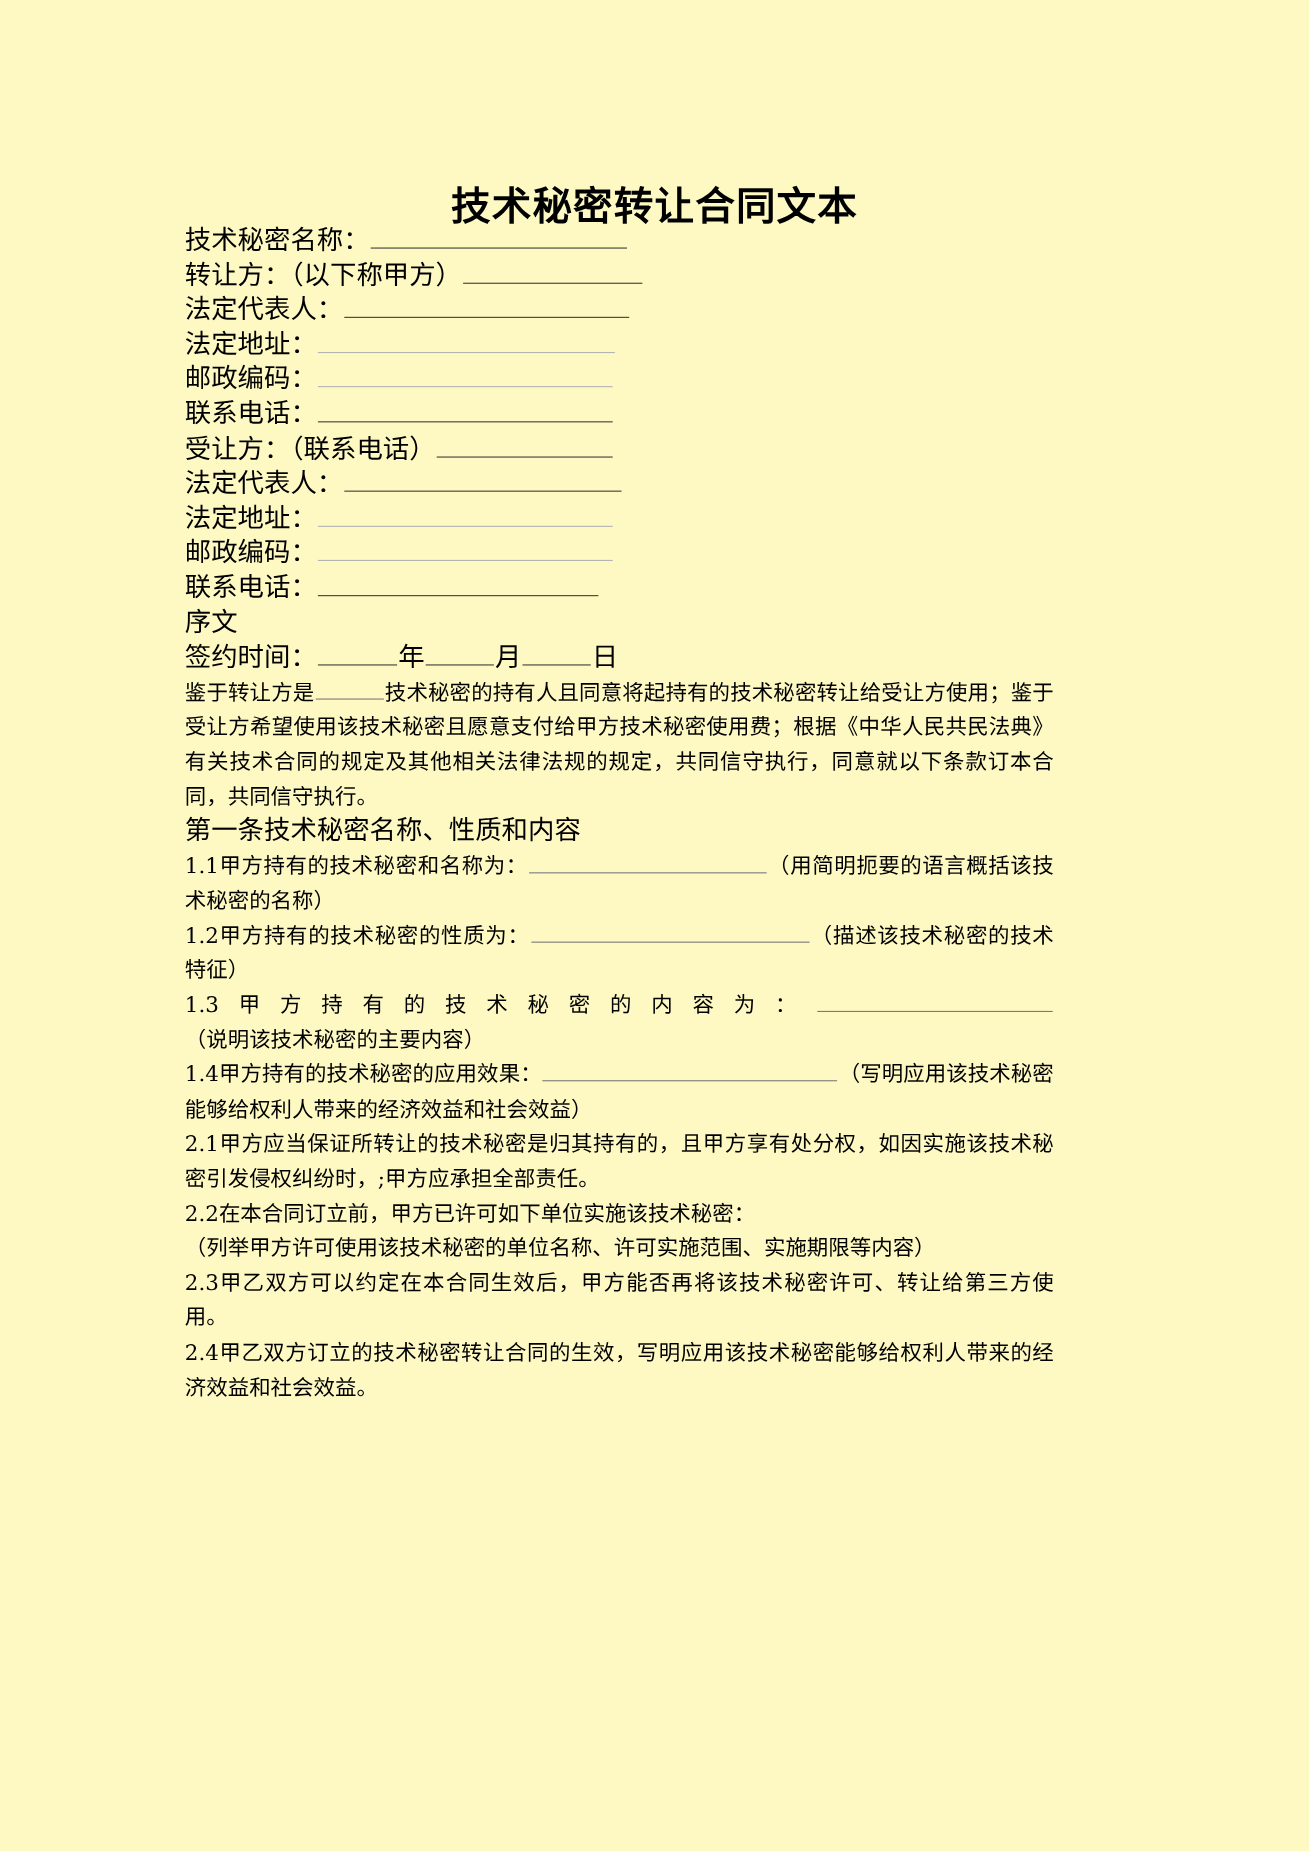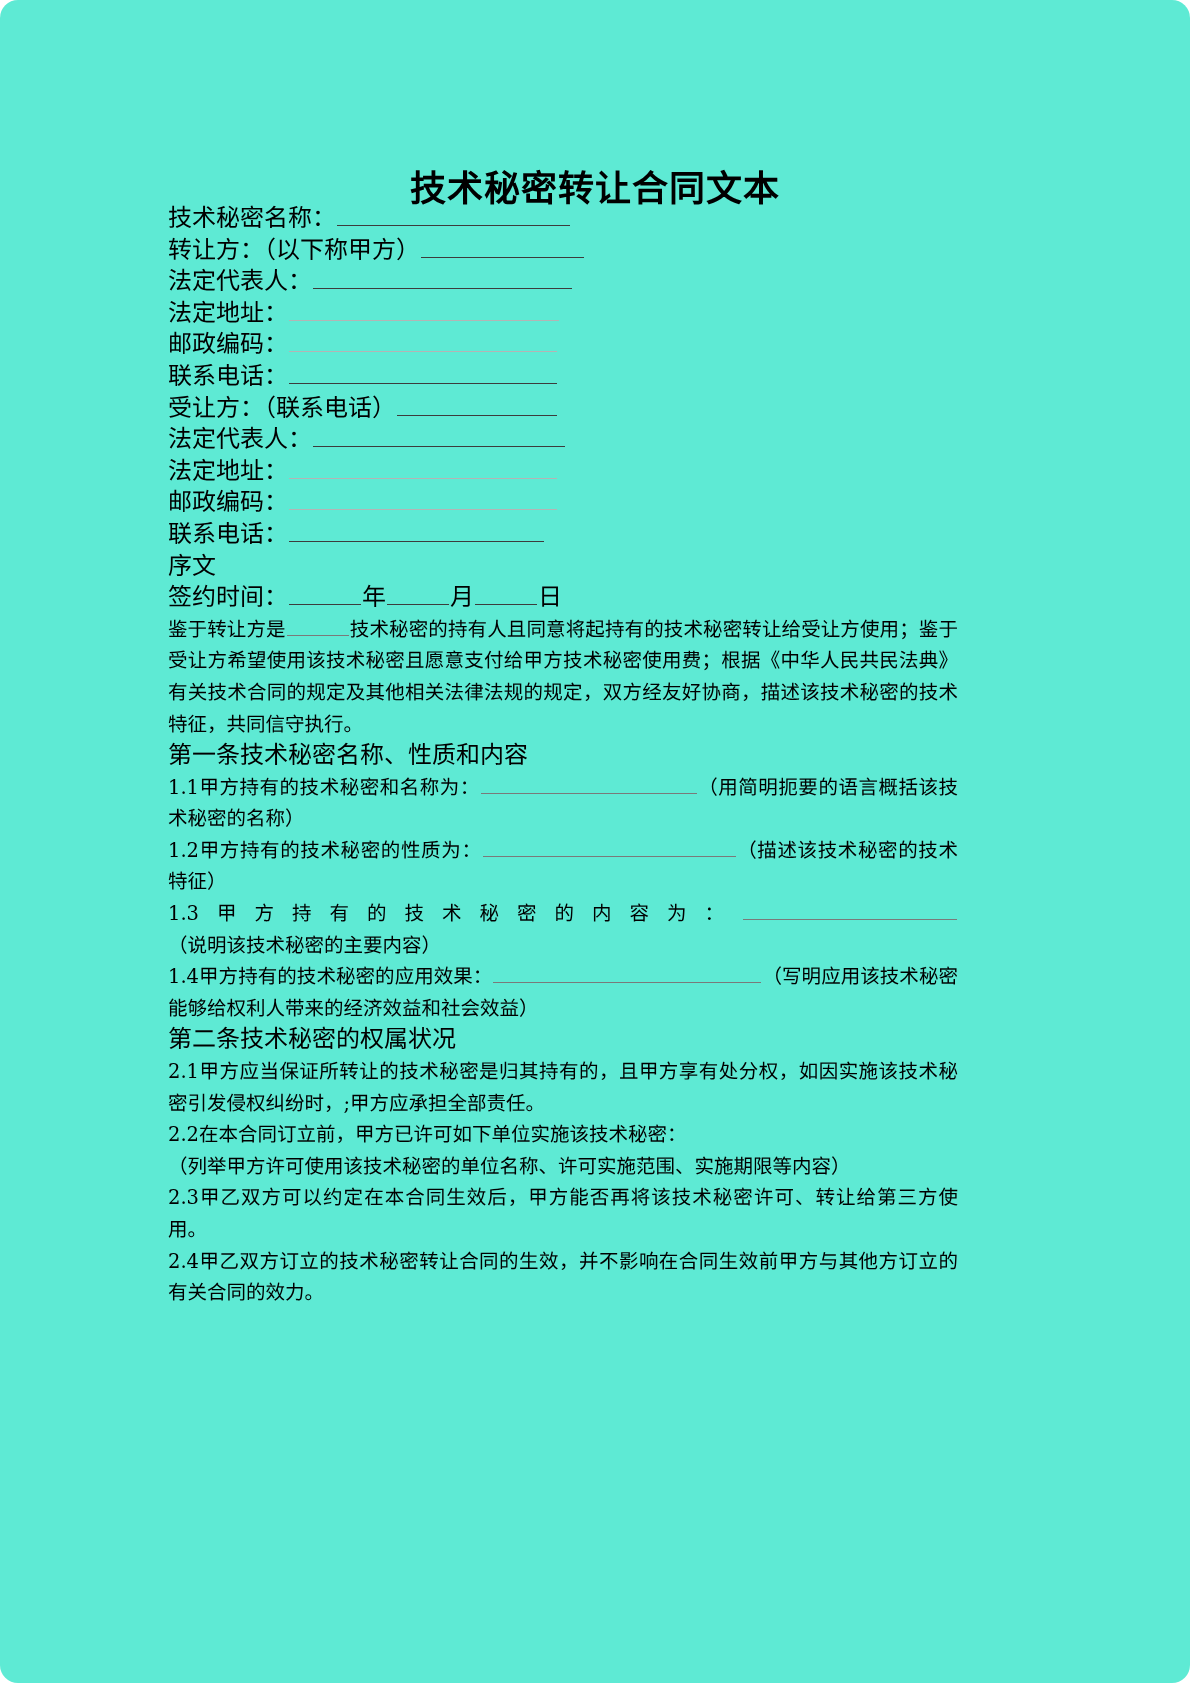--- a/index.html
+++ b/index.html
@@ -12,23 +12,22 @@
     width: 1190px;
     height: 1683px;
     font-family: "DejaVu Serif", "Liberation Serif", serif;
     color: #000000;
     -webkit-font-smoothing: antialiased;
   }
   .page {
     position: relative;
     width: 1190px;
     height: 1683px;
-    background: #5eead4;
+    background: #fef9c3;
     box-sizing: border-box;
-    border-radius: 18px;
   }
   .doc-title {
     position: absolute;
     top: 143px;
     left: 0;
     width: 1190px;
     text-align: center;
     font-size: 36px;
     font-weight: bold;
     letter-spacing: 1px;
@@ -141,21 +140,21 @@
       <span>联系电话：</span><span class="blank dark w-phone2"></span>
     </div>
 
     <div class="line">序文</div>
 
     <div class="line">
       <span>签约时间：</span><span class="blank dark w-year"></span><span>年</span><span class="blank dark w-month"></span><span>月</span><span class="blank dark w-day"></span><span>日</span>
     </div>
 
     <div class="para">
-      <span>鉴于转让方是</span><span class="blank inline-rule w-preamble"></span><span>技术秘密的持有人且同意将起持有的技术秘密转让给受让方使用；鉴于受让方希望使用该技术秘密且愿意支付给甲方技术秘密使用费；根据《中华人民共民法典》有关技术合同的规定及其他相关法律法规的规定，双方经友好协商，描述该技术秘密的技术特征，共同信守执行。</span>
+      <span>鉴于转让方是</span><span class="blank inline-rule w-preamble"></span><span>技术秘密的持有人且同意将起持有的技术秘密转让给受让方使用；鉴于受让方希望使用该技术秘密且愿意支付给甲方技术秘密使用费；根据《中华人民共民法典》有关技术合同的规定及其他相关法律法规的规定，共同信守执行，同意就以下条款订本合同，共同信守执行。</span>
     </div>
 
 
     <div class="line">第一条技术秘密名称、性质和内容</div>
 
     <div class="para">
       <span>1.1甲方持有的技术秘密和名称为：</span><span class="blank inline-rule w-c11"></span><span>（用简明扼要的语言概括该技术秘密的名称）</span>
     </div>
 
     <div class="para">
@@ -163,22 +162,21 @@
     </div>
 
     <div class="para">
       <span>1.3甲方持有的技术秘密的内容为：</span><span class="blank inline-rule w-c13"></span><span>（说明该技术秘密的主要内容）</span>
     </div>
 
     <div class="para">
       <span>1.4甲方持有的技术秘密的应用效果：</span><span class="blank inline-rule w-c14"></span><span>（写明应用该技术秘密能够给权利人带来的经济效益和社会效益）</span>
     </div>
 
-    <div class="line">第二条技术秘密的权属状况</div>
 
     <div class="para">2.1甲方应当保证所转让的技术秘密是归其持有的，且甲方享有处分权，如因实施该技术秘密引发侵权纠纷时，;甲方应承担全部责任。</div>
     <div class="para">2.2在本合同订立前，甲方已许可如下单位实施该技术秘密：</div>
     <div class="para">（列举甲方许可使用该技术秘密的单位名称、许可实施范围、实施期限等内容）</div>
     <div class="para">2.3甲乙双方可以约定在本合同生效后，甲方能否再将该技术秘密许可、转让给第三方使用。</div>
-    <div class="para">2.4甲乙双方订立的技术秘密转让合同的生效，并不影响在合同生效前甲方与其他方订立的有关合同的效力。</div>
+    <div class="para">2.4甲乙双方订立的技术秘密转让合同的生效，写明应用该技术秘密能够给权利人带来的经济效益和社会效益。</div>
 
   </div>
 </div>
 
 </body></html>

